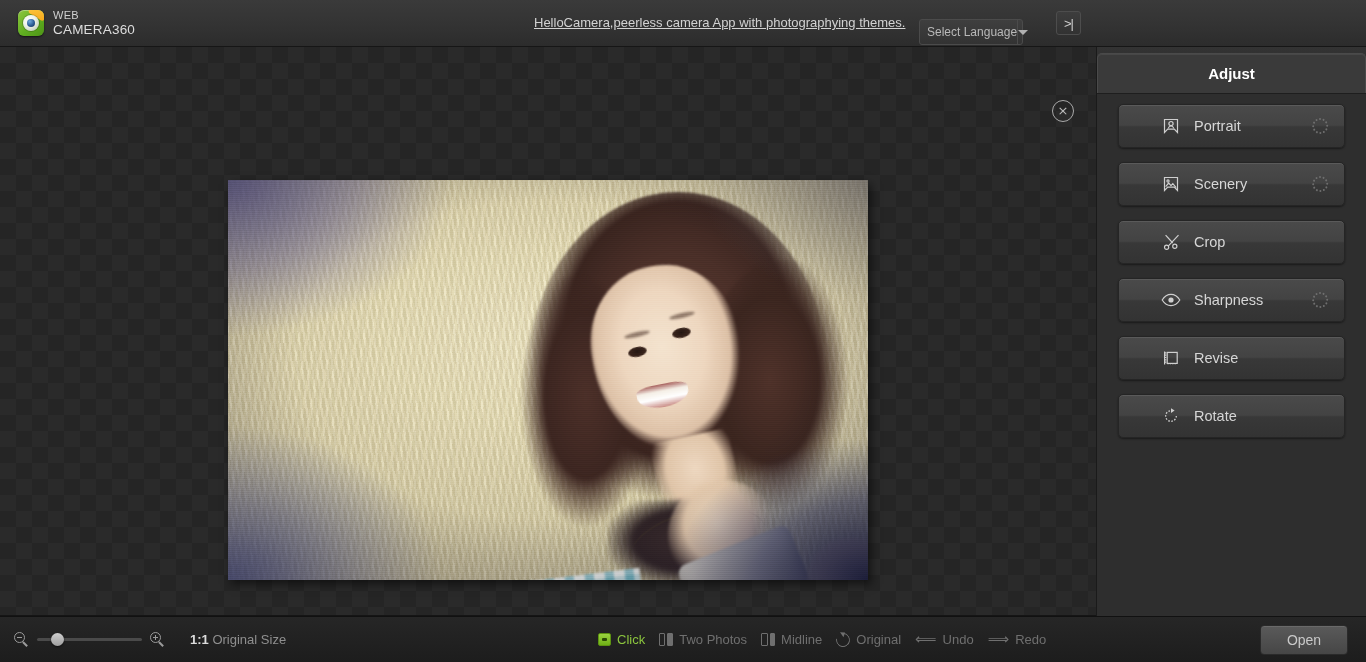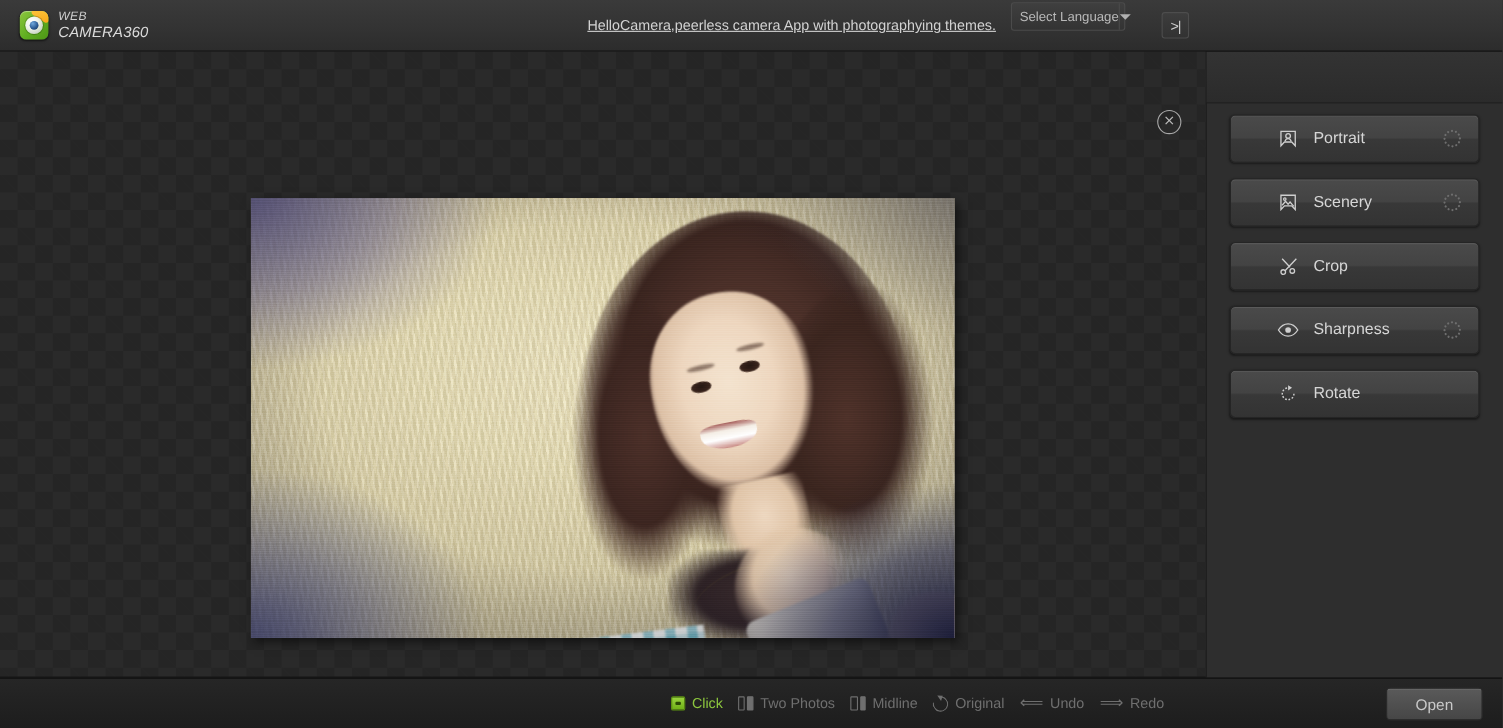--- a/index.html
+++ b/index.html
@@ -60,39 +60,38 @@
     content: "";
     position: absolute;
     left: 4px; top: 4px;
     width: 8px; height: 8px;
     border-radius: 50%;
     background: radial-gradient(circle at 35% 30%, #6fa8dc 0%, #2d5d96 55%, #132f52 100%);
   }
   .brand-text {
     line-height: 1.12;
     color: #d8d8d8;
-    font-style: italic;
   }
   .brand-top   { font-size: 11px; letter-spacing: .3px; color: #cfcfcf; }
   .brand-bottom{ font-size: 13.5px; letter-spacing: .2px; color: #dcdcdc; }
 
   .promo-link {
     position: absolute;
     left: 534px;
     top: 15px;
     font-size: 13px;
     color: #d2d2d2;
     text-decoration: underline;
     cursor: pointer;
     white-space: nowrap;
   }
 
   .lang-select {
     position: absolute;
-    left: 919px; top: 2px;
+    left: 919px; top: 19px;
     width: 104px; height: 26px;
     background: linear-gradient(to bottom, #3f3f3f, #333333);
     border: 1px solid #4b4b4b;
     border-radius: 3px;
     display: flex; align-items: center;
     cursor: pointer;
   }
   .lang-select .lbl {
     flex: 1;
     padding-left: 7px;
@@ -428,21 +427,21 @@
   .zoom-text {
     margin-left: 17px;
     font-size: 13px;
     color: #8f8f8f;
     white-space: nowrap;
   }
   .zoom-text b { color: #dcdcdc; font-weight: bold; }
 
   .center-tools {
     position: absolute;
-    left: 598px;
+    left: 586px;
     display: flex; align-items: flex-start;
     gap: 14px;
     padding-left: 12px;
   }
   .ctool {
     display: flex; align-items: center; gap: 6px;
     font-size: 13px;
     color: #6f6f6f;
     cursor: pointer;
     white-space: nowrap;
@@ -578,20 +577,21 @@
         <div class="ph-layer ph-tint-tl"></div>
         <div class="ph-layer ph-tint-bl"></div>
         <div class="ph-layer ph-tint-br"></div>
         <div class="ph-layer ph-vig"></div>
         <div class="ph-layer ph-grain"></div>
       </div>
     </div>
 
     <div class="sidebar">
       <div class="tabs">
+        <div class="tab active">Adjust</div>
       </div>
 
       <div class="tool-list">
 
         <div class="tool-btn">
           <span class="tool-icon">
             <svg width="18" height="18" viewBox="0 0 18 18" fill="none" stroke="#cfcfcf" stroke-width="1.2">
               <path d="M2.5 2.5h13v13l-3.2-3.4H5.7L2.5 15.5z"></path>
               <circle cx="9" cy="6.6" r="2.1"></circle>
               <path d="M6.2 11.4c.5-1.6 1.5-2.4 2.8-2.4s2.3.8 2.8 2.4"></path>
@@ -667,39 +667,69 @@
               <i style="transform: rotate(150deg);"></i>
               <i style="transform: rotate(180deg);"></i>
               <i style="transform: rotate(210deg);"></i>
               <i style="transform: rotate(240deg);"></i>
               <i style="transform: rotate(270deg);"></i>
               <i style="transform: rotate(300deg);"></i>
               <i style="transform: rotate(330deg);"></i>
             </span>
         </div>
 
+        <div class="tool-btn">
+          <span class="tool-icon">
+            <svg width="18" height="18" viewBox="0 0 18 18" fill="none" stroke="#cfcfcf" stroke-width="1.2">
+              <rect x="5.2" y="3.4" width="10" height="11"></rect>
+              <path d="M2.6 2.6v13M2.6 3.9h1.7M2.6 6.2h1.7M2.6 8.5h1.7M2.6 10.8h1.7M2.6 13.1h1.7"></path>
+              <path d="M5.4 14.6h9.6" stroke-dasharray="1.2 1.2"></path>
+            </svg>
+          </span>
+          <span class="tool-label">Revise</span>
+        </div>
 
         <div class="tool-btn">
           <span class="tool-icon">
             <svg width="18" height="18" viewBox="0 0 18 18" fill="none" stroke="#cfcfcf" stroke-width="1.3">
               <path d="M14.3 9A5.3 5.3 0 1 1 9 3.7" stroke-dasharray="1.6 1.5"></path>
               <path d="M9 1.3V6l3.6-2.4z" fill="#cfcfcf" stroke="none"></path>
             </svg>
           </span>
           <span class="tool-label">Rotate</span>
         </div>
 
 
 
       </div>
     </div>
   </div>
 
   <div class="footer">
 
+    <div class="zoom-group">
+      <span class="mag">
+        <span class="ring"></span>
+          <span class="handle"></span>
+          <span class="minus-h"></span>
+      </span>
+      <span class="slider">
+        <span class="knob" style="left: 13%;"></span>
+      </span>
+      <span class="mag">
+        <span class="ring"></span>
+          <span class="handle"></span>
+          <span class="plus-h"></span>
+          <span class="plus-v"></span>
+      </span>
+      <span class="zoom-text">
+        <b>1:1</b>
+        <span>Original Size</span>
+      </span>
+    </div>
 
     <div class="center-tools">
       <div class="ctool on">
         <span class="ic-click"></span>
         <span>Click</span>
       </div>
       <div class="ctool">
         <span class="ic-split">
             <span></span>
             <span class="fill"></span>

